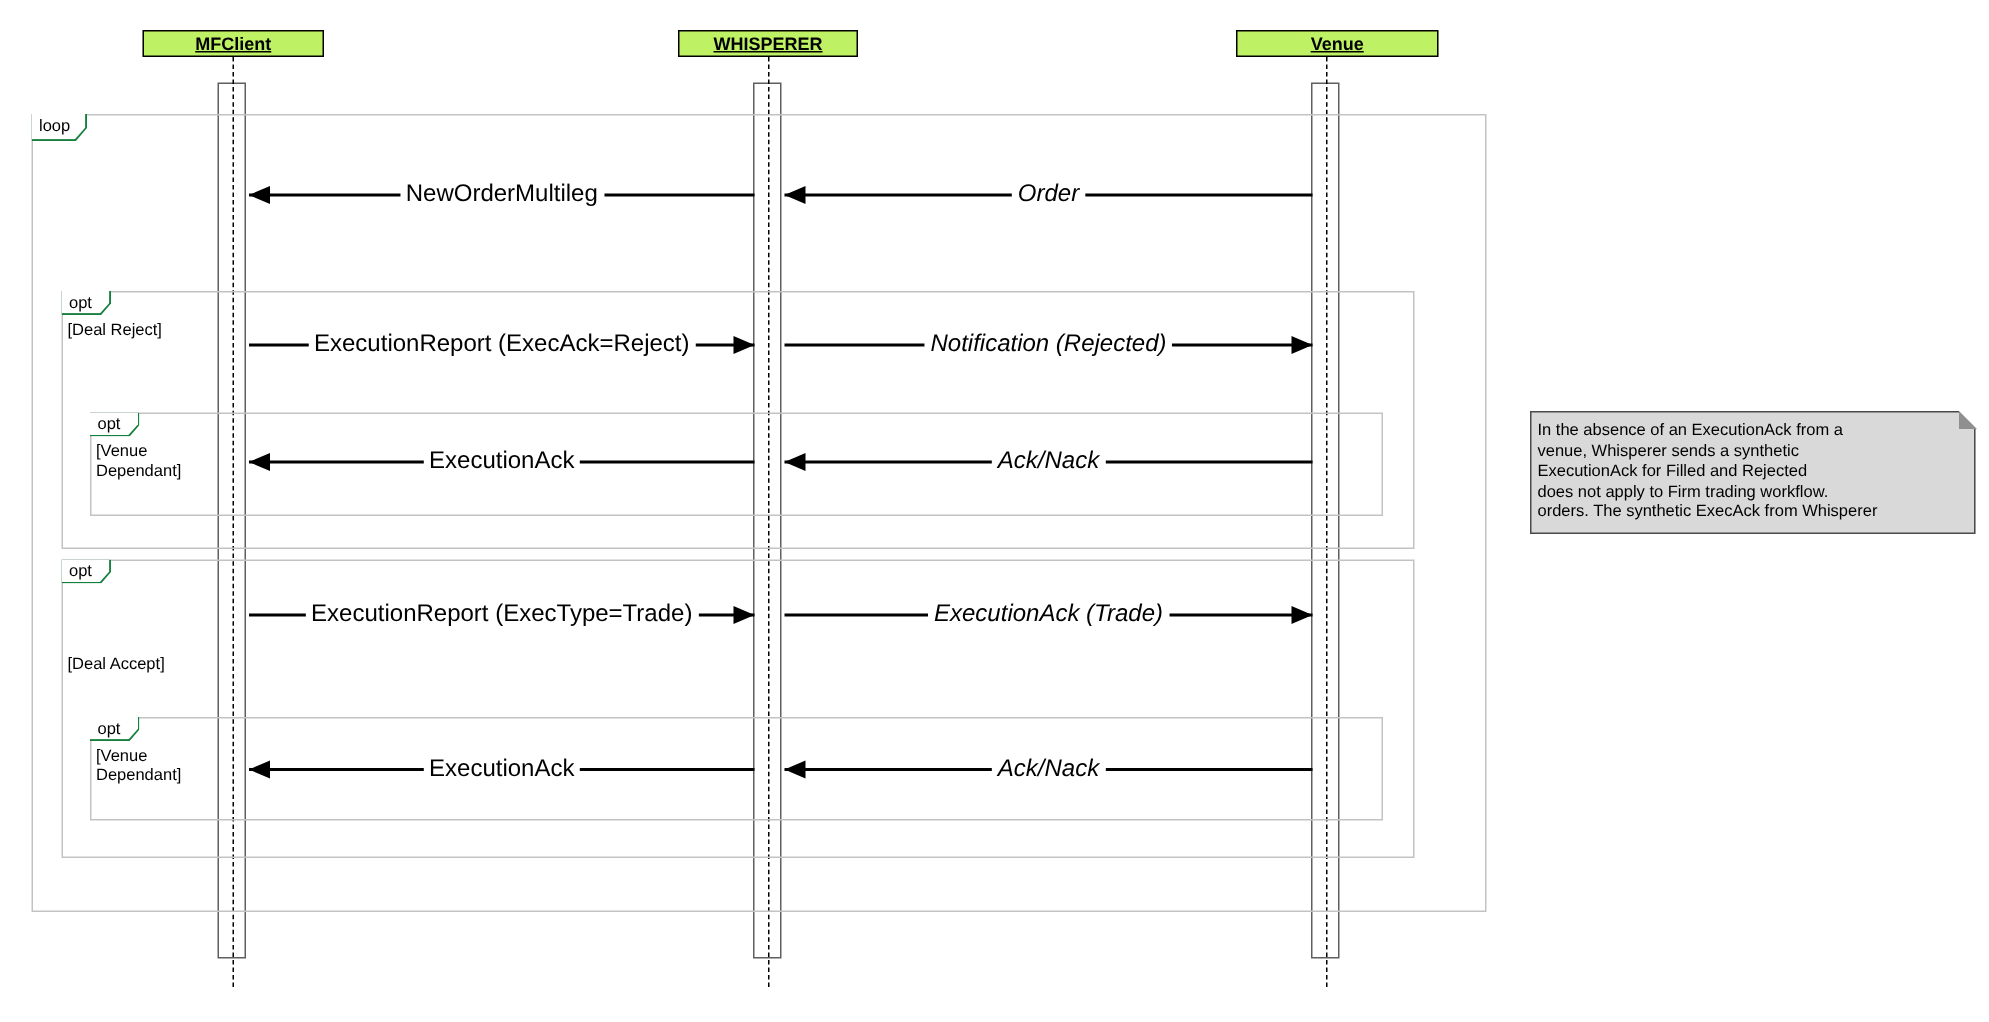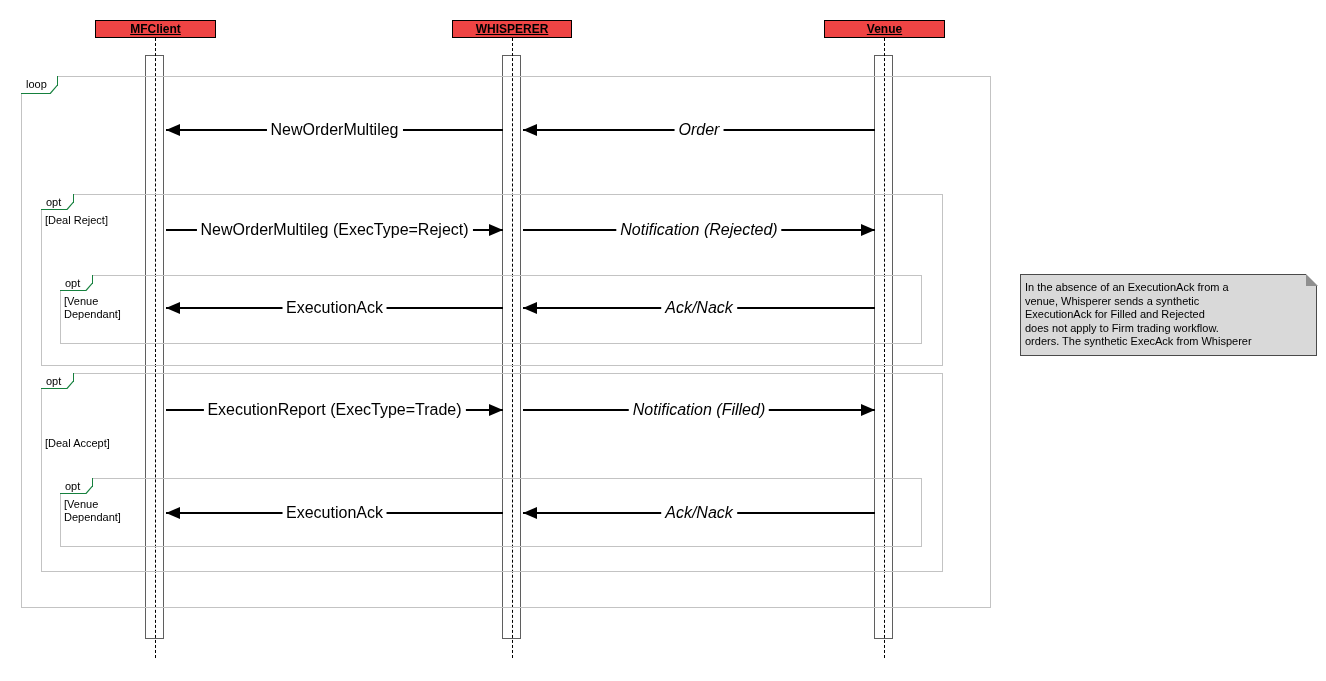--- a/index.html
+++ b/index.html
@@ -1,20 +1,20 @@
 <!DOCTYPE html>
 <html><head>
 <meta charset="utf-8">
 <style>
   html,body{margin:0;padding:0;background:#fff;}
   body{font-family:"Liberation Sans",sans-serif;color:#000;}
   #canvas{position:relative;width:1326px;height:681px;background:#fff;overflow:hidden;}
 
   
-  .actor-head{position:absolute;top:20px;height:18px;border:1.5px solid #000;background:#ef4444;
+  .actor-head{position:absolute;top:20px;height:18px;border:1.5px solid #000;background:#bef264;
     display:flex;align-items:center;justify-content:center;z-index:5;box-sizing:border-box;}
   .actor-head span{font-size:12px;font-weight:bold;text-decoration:underline;white-space:nowrap;}
 
   
   .lifeline{position:absolute;top:38px;width:0;height:620px;border-left:1px dashed #000;z-index:2;}
 
   
   .activation{position:absolute;top:55px;width:17px;height:582px;border:1.5px solid #5f5f5f;
     background:#fff;z-index:1;box-sizing:content-box;}
 
@@ -105,21 +105,21 @@
   </div>
   <div class="message italic" style="left:523px;top:120px;width:352px;">
     <div class="line"></div>
     <div class="head-left"></div>
     <span class="msg-label">Order</span>
   </div>
 
   <div class="message" style="left:166px;top:220px;width:337px;">
     <div class="line"></div>
     <div class="head-right"></div>
-    <span class="msg-label">NewOrderMultileg (ExecType=Reject)</span>
+    <span class="msg-label">ExecutionReport (ExecAck=Reject)</span>
   </div>
   <div class="message italic" style="left:523px;top:220px;width:352px;">
     <div class="line"></div>
     <div class="head-right"></div>
     <span class="msg-label">Notification (Rejected)</span>
   </div>
 
   <div class="message" style="left:166px;top:298px;width:337px;">
     <div class="line"></div>
     <div class="head-left"></div>
@@ -132,41 +132,41 @@
   </div>
 
   <div class="message" style="left:166px;top:400px;width:337px;text-align:center;">
     <div class="line"></div>
     <div class="head-right"></div>
     <span class="msg-label">ExecutionReport (ExecType=Trade)</span>
   </div>
   <div class="message italic" style="left:523px;top:400px;width:352px;">
     <div class="line"></div>
     <div class="head-right"></div>
-    <span class="msg-label">Notification (Filled)</span>
+    <span class="msg-label">ExecutionAck (Trade)</span>
   </div>
 
   <div class="message" style="left:166px;top:503px;width:337px;">
     <div class="line"></div>
     <div class="head-left"></div>
     <span class="msg-label">ExecutionAck</span>
   </div>
   <div class="message italic" style="left:523px;top:503px;width:352px;">
     <div class="line"></div>
     <div class="head-left"></div>
     <span class="msg-label">Ack/Nack</span>
   </div>
 
   <div class="actor-head" style="left:95px;width:121px;">
     <span>MFClient</span>
   </div>
   <div class="actor-head" style="left:452px;width:120px;">
     <span>WHISPERER</span>
   </div>
-  <div class="actor-head" style="left:824px;width:121px;">
+  <div class="actor-head" style="left:824px;width:135px;">
     <span>Venue</span>
   </div>
 
   <div class="note">
     <div class="fold"></div>
     <div class="note-text">
       <div>In the absence of an ExecutionAck from a</div>
       <div>venue, Whisperer sends a synthetic</div>
       <div>ExecutionAck for Filled and Rejected</div>
       <div>does not apply to Firm trading workflow.</div>

